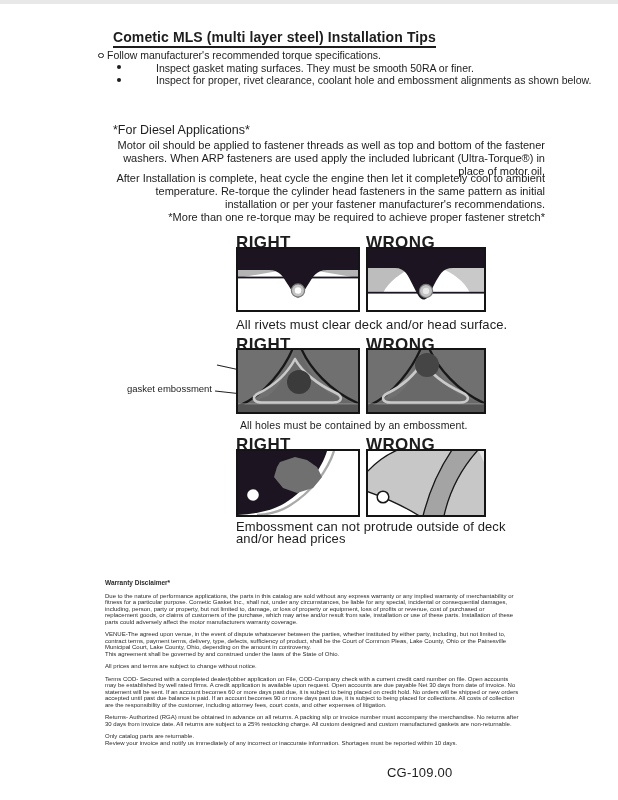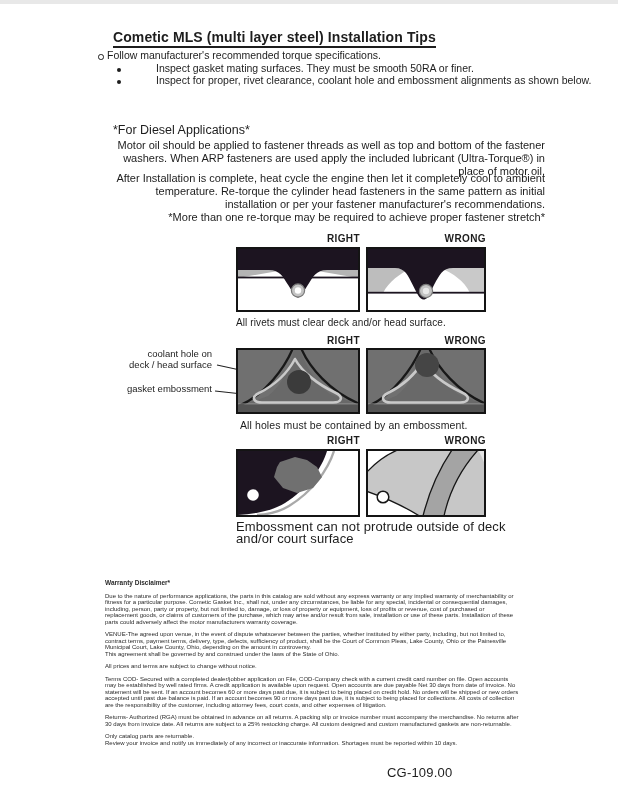--- a/index.html
+++ b/index.html
@@ -7,40 +7,40 @@
     position:relative;width:618px;height:800px;background:#ffffff;
     font-family:"Liberation Sans", sans-serif;color:#1d1d1d;overflow:hidden;
     margin:4px auto;
   }
   .abs{position:absolute;}
   .doc-title{
     left:113px;top:25px;font-size:14px;font-weight:bold;letter-spacing:0.1px;
     border-bottom:2px solid #1d1d1d;padding-bottom:1px;white-space:nowrap;
   }
   .bullets{left:98px;top:45px;font-size:10.5px;line-height:12.5px;}
-  .b-row{display:flex;align-items:center;}
+  .b-row{display:flex;align-items:flex-start;}
   .b-row .mk{width:9px;flex:0 0 9px;position:relative;}
   .mk-open::before{
     content:"";display:block;width:3.5px;height:3.5px;border:1px solid #1d1d1d;
     border-radius:50%;margin-top:3.5px;
   }
   .sub{margin-left:19px;gap:30px;}
   .mk-solid::before{
     content:"";display:block;width:4px;height:4px;background:#1d1d1d;
     border-radius:50%;margin-top:3.5px;
   }
   .diesel-h{left:113px;top:119px;font-size:12.5px;font-weight:normal;}
   .para{left:113px;width:432px;font-size:11px;line-height:13px;text-align:right;}
   .p1{top:135px;}
   .p2{top:168px;}
   .p3{top:207px;}
-  .dg-label{font-size:10px;font-weight:bold;text-align:right;letter-spacing:0.4px;}
+  .dg-label{font-size:17px;font-weight:bold;text-align:left;letter-spacing:0.4px;}
   .panel{border:2px solid #141414;background:#fff;box-sizing:border-box;}
   .panel svg{display:block;width:100%;height:100%;}
-  .cap{font-size:10px;letter-spacing:0.1px;}
+  .cap{font-size:13px;letter-spacing:0.1px;}
   .callout{font-size:9.5px;line-height:10.5px;text-align:right;}
   .legal{left:105px;top:576px;width:414px;font-size:6px;line-height:6.5px;color:#2b2b2b;}
   .legal .lh{font-size:6.5px;font-weight:bold;margin:0 0 6px 0;}
   .legal p{margin:0 0 6px 0;}
   .legal p.tight{margin:0;}
   .legal .grp{margin:0 0 6px 0;}
   .page-code{left:387px;top:761px;font-size:13px;letter-spacing:0.2px;}
 </style>
 </head>
 <body>
@@ -94,24 +94,20 @@
       <circle cx="58" cy="42" r="6.6" fill="#c3c3c3" stroke="#787878" stroke-width="1.2"></circle>
       <circle cx="58" cy="42" r="3.2" fill="#e9e9e9"></circle>
     </svg>
   </div>
 
   <div class="abs cap" style="left:236px;top:313px;">All rivets must clear deck and/or head surface.</div>
 
   <div class="abs dg-label" style="left:236px;top:331px;width:124px;">RIGHT</div>
   <div class="abs dg-label" style="left:366px;top:331px;width:120px;">WRONG</div>
 
-  <div class="abs callout" style="left:96px;top:345px;width:116px;">
-    <div>coolant hole on</div>
-    <div>deck / head surface</div>
-  </div>
   <div class="abs callout" style="left:96px;top:380px;width:116px;">
     <div>gasket embossment</div>
   </div>
 
   <svg class="abs" style="left:210px;top:356px;" width="95" height="42">
     <line x1="7" y1="5" x2="89" y2="23" stroke="#222222" stroke-width="1.1"></line>
     <line x1="5" y1="31" x2="50" y2="36" stroke="#222222" stroke-width="1.1"></line>
   </svg>
 
   <div class="abs panel" style="left:236px;top:344px;width:124px;height:66px;">
@@ -161,21 +157,21 @@
       <path d="M84 -1 H110 C93 18 81 42 76 65 H55 C61 41 71 18 84 -1 Z" fill="#a4a4a4" stroke="#161616" stroke-width="1.3"></path>
       <path d="M110 -1 H118 V16 C115 9 113 4 110 -1 Z" fill="#e5e5e5"></path>
       <path d="M-2 -2 H32 C19 3 8 11 -2 22 Z" fill="#ffffff" stroke="#161616" stroke-width="1.3"></path>
       <path d="M-2 40 C21 48 39 57 53 66 H-2 Z" fill="#ffffff" stroke="#161616" stroke-width="1.3"></path>
       <circle cx="15" cy="46" r="5.8" fill="#ffffff" stroke="#161616" stroke-width="1.5"></circle>
     </svg>
   </div>
 
   <div class="abs cap" style="left:236px;top:517px;font-size:13px;line-height:11.5px;">
     <div>Embossment can not protrude outside of deck</div>
-    <div>and/or court surface</div>
+    <div>and/or head prices</div>
   </div>
 
   <div class="abs legal">
     <p class="lh">Warranty Disclaimer*</p>
     <p>Due to the nature of performance applications, the parts in this catalog are sold without any express warranty or any implied warranty of merchantability or fitness for a particular purpose.  Cometic Gasket Inc., shall not, under any circumstances, be liable for any special, incidental or consequential damages, including, person, party or property, but not limited to, damage, or loss of property or equipment, loss of profits or revenue, cost of purchased or replacement goods, or claims of customers of the purchase, which may arise and/or result from sale, installation or use of these parts.  Installation of these parts could adversely affect the motor manufacturers warranty coverage.</p>
     <div class="grp">
       <p class="tight">VENUE-The agreed upon venue, in the event of dispute whatsoever between the parties, whether instituted by either party, including, but not limited to, contract terms, payment terms, delivery, type, defects, sufficiency of product, shall be the Court of Common Pleas, Lake County, Ohio or the Painesville Municipal Court, Lake County, Ohio, depending on the amount in controversy.</p>
       <p class="tight">This agreement shall be governed by and construed under the laws of the State of Ohio.</p>
     </div>
     <p>All prices and terms are subject to change without notice.</p>

